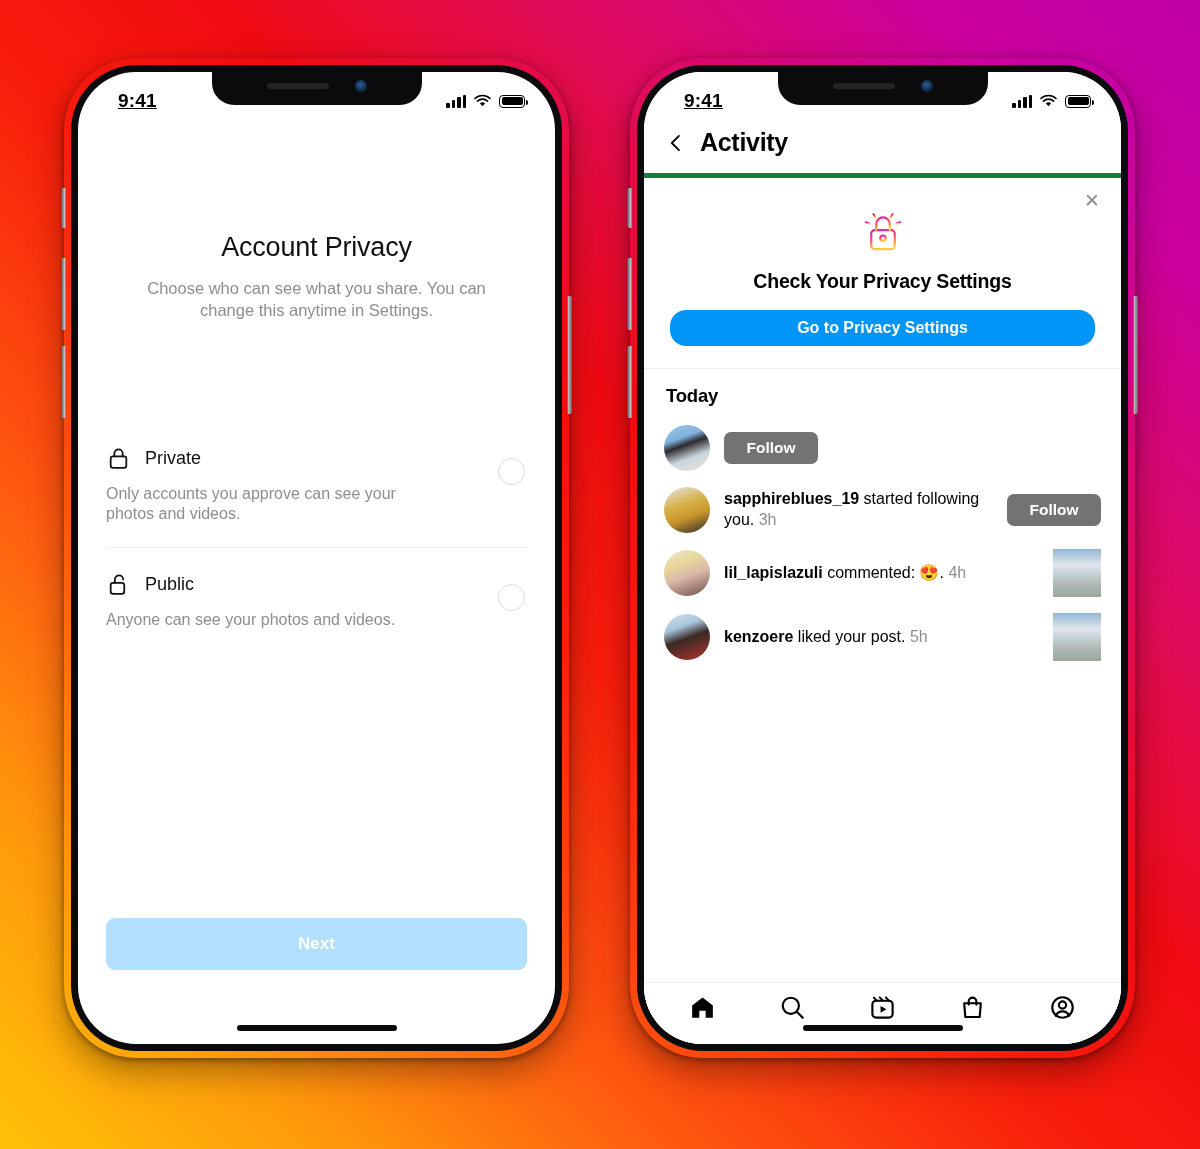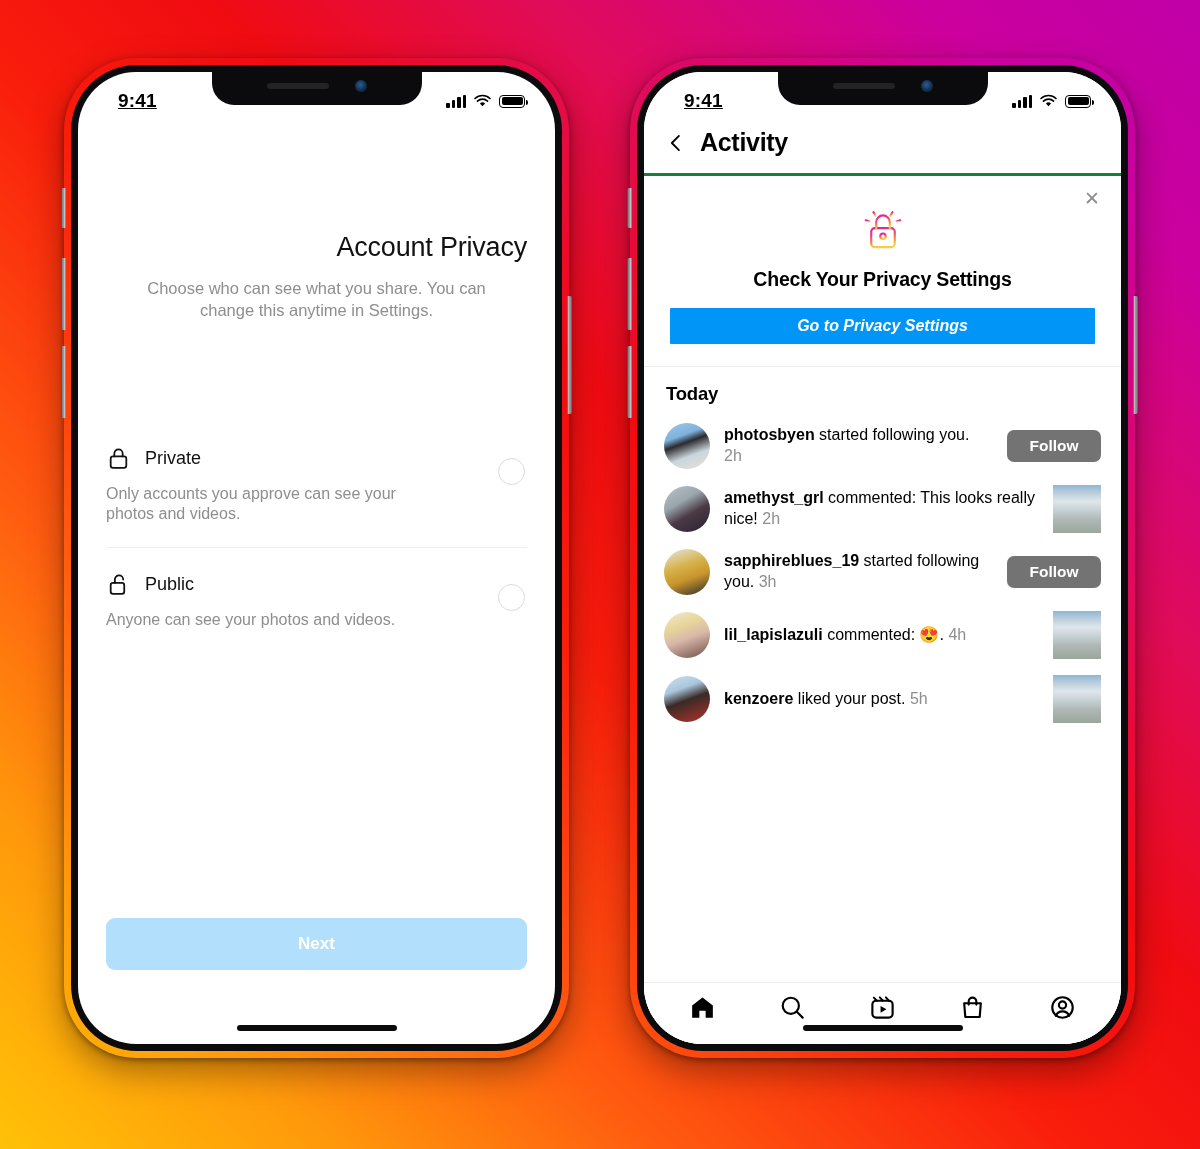--- a/index.html
+++ b/index.html
@@ -86,21 +86,21 @@
   }
   .battery::after {
     content:""; position: absolute; right: -4px; top: 4px;
     width: 2px; height: 5px; background: #000; border-radius: 0 2px 2px 0;
   }
   .battery span { display:block; height: 100%; width: 100%; background:#000; border-radius: 2px; }
 
   
   .privacy-screen { position: absolute; inset: 0; padding: 0 28px; }
   .privacy-title {
-    text-align: right; font-size: 27px; font-weight: 400; color: #111;
+    text-align: center; font-size: 27px; font-weight: 400; color: #111;
     margin-top: 160px; letter-spacing: -0.2px;
   }
   .privacy-sub {
     text-align: center; font-size: 16.5px; line-height: 1.35; color: #8e8e8e;
     margin-top: 14px; padding: 0 12px;
   }
   .option-list { margin-top: 108px; }
   .option {
     position: relative; padding: 16px 0 22px 0;
   }
@@ -120,42 +120,42 @@
     background: #b2dffc; color: #ffffff;
     font-size: 17px; font-weight: 600; font-family: inherit;
     display: flex; align-items: center; justify-content: center;
   }
 
   
   .activity-screen { position: absolute; inset: 0; display: flex; flex-direction: column; background: #fff; }
   .activity-header {
     padding: 56px 22px 16px 22px;
     display: flex; align-items: center; gap: 14px;
-    border-bottom: 3px solid #15803d;
+    border-bottom: 5px solid #15803d;
     flex: 0 0 auto;
   }
   .back-chevron { width: 20px; height: 20px; display: block; }
   .activity-title { font-size: 25px; font-weight: 700; color: #000; letter-spacing: -0.3px; }
 
   .privacy-card {
     position: relative; padding: 16px 26px 22px 26px;
     border-bottom: 1px solid #efefef; text-align: center;
     flex: 0 0 auto;
   }
   .card-close {
     position: absolute; right: 18px; top: 12px;
     width: 22px; height: 22px; color: #8e8e8e; font-size: 19px; line-height: 22px;
   }
   .card-lock { margin: 8px auto 10px auto; width: 58px; height: 58px; display: block; }
   .card-title { font-size: 19.5px; font-weight: 700; color: #000; letter-spacing: -0.2px; }
   .card-body { font-size: 16px; line-height: 1.32; color: #8e8e8e; margin-top: 8px; }
   .card-cta {
-    margin-top: 17px; width: 100%; height: 36px; border: none; border-radius: 1px;
+    margin-top: 17px; width: 100%; height: 36px; border: none; border-radius: 16px;
     background: #0095f6; color: #fff; font-size: 16px; font-weight: 700;
-    font-family: inherit; display: flex; align-items: center; justify-content: center; font-style: italic;
+    font-family: inherit; display: flex; align-items: center; justify-content: center;
   }
 
   .feed { flex: 1 1 auto; overflow: hidden; padding: 0 18px; }
   .feed-section-title {
     font-size: 18.5px; font-weight: 700; color: #000; padding: 16px 4px 10px 4px;
     letter-spacing: -0.2px;
   }
   .act-row { display: flex; align-items: center; gap: 14px; padding: 8px 2px; }
   .avatar { width: 46px; height: 46px; border-radius: 50%; flex: 0 0 46px; overflow: hidden; }
   .act-text { flex: 1 1 auto; font-size: 16px; line-height: 1.3; color: #000; padding-right: 4px; }
@@ -325,27 +325,21 @@
 
           <div class="card-title">Check Your Privacy Settings</div>
           <button class="card-cta">Go to Privacy Settings</button>
         </div>
 
         <div class="feed">
           <div class="feed-section-title">Today</div>
           <div id="feed-rows">
               <div class="act-row">
                 <div class="avatar" style="background: linear-gradient(160deg, rgb(159, 199, 232) 0%, rgb(127, 178, 221) 30%, rgb(44, 42, 46) 44%, rgb(201, 214, 220) 68%, rgb(232, 226, 214) 100%);"></div>
-                <div class="act-text"><b>photosbyen</b> started following you. <span class="time">2h</span></div>
                 <button class="follow-btn">Follow</button>
-              </div>
-              <div class="act-row">
-                <div class="avatar" style="background: linear-gradient(150deg, rgb(185, 195, 200) 0%, rgb(154, 167, 173) 35%, rgb(75, 58, 70) 60%, rgb(42, 32, 48) 100%);"></div>
-                <div class="act-text"><b>amethyst_grl</b> commented: This looks really nice! <span class="time">2h</span></div>
-                <div class="thumb" style="background: linear-gradient(rgb(143, 182, 212) 0%, rgb(185, 205, 221) 16%, rgb(223, 230, 234) 34%, rgb(199, 210, 214) 52%, rgb(176, 184, 182) 72%, rgb(154, 167, 154) 100%);"></div>
               </div>
               <div class="act-row">
                 <div class="avatar" style="background: linear-gradient(160deg, rgb(230, 232, 234) 0%, rgb(214, 178, 74) 38%, rgb(201, 149, 44) 62%, rgb(43, 42, 44) 100%);"></div>
                 <div class="act-text"><b>sapphireblues_19</b> started following you. <span class="time">3h</span></div>
                 <button class="follow-btn">Follow</button>
               </div>
               <div class="act-row">
                 <div class="avatar" style="background: linear-gradient(160deg, rgb(239, 231, 214) 0%, rgb(232, 215, 154) 30%, rgb(217, 185, 168) 55%, rgb(109, 76, 72) 100%);"></div>
                 <div class="act-text"><b>lil_lapislazuli</b> commented: 😍. <span class="time">4h</span></div>
                 <div class="thumb" style="background: linear-gradient(rgb(143, 182, 212) 0%, rgb(185, 205, 221) 16%, rgb(223, 230, 234) 34%, rgb(199, 210, 214) 52%, rgb(176, 184, 182) 72%, rgb(154, 167, 154) 100%);"></div>

